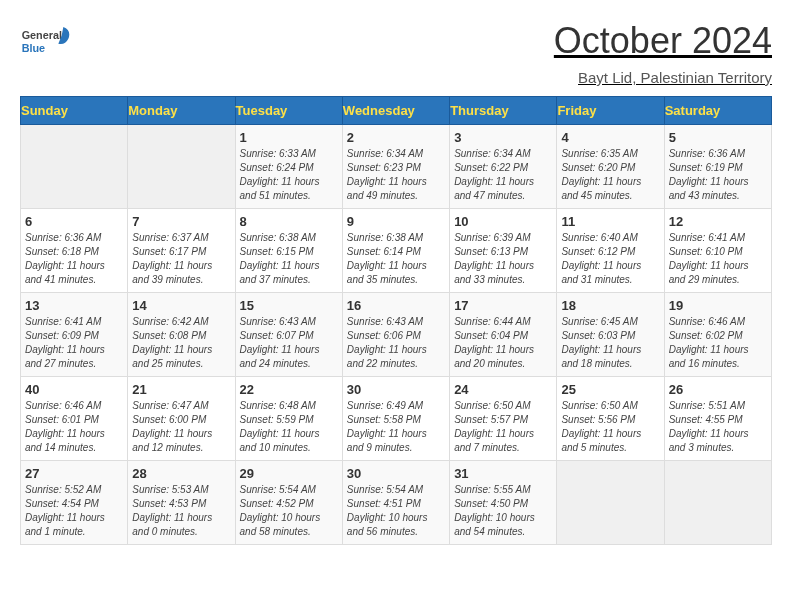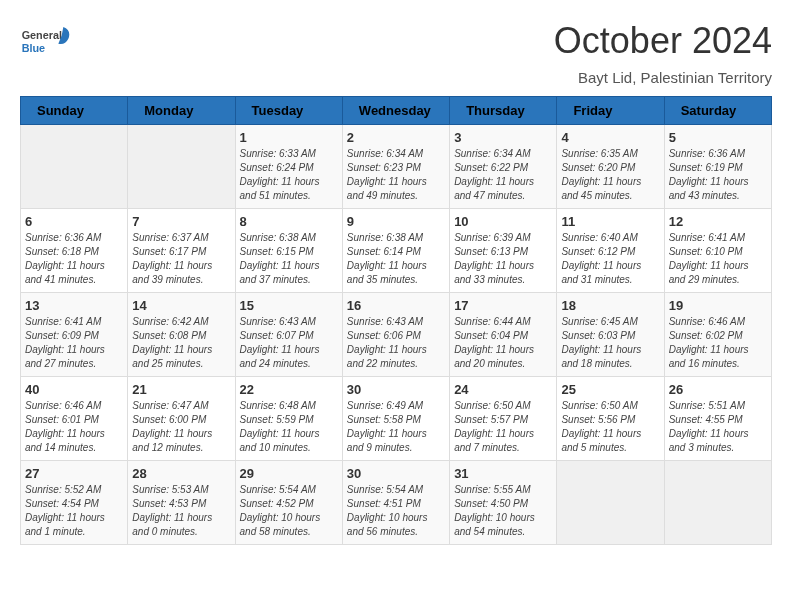--- a/index.html
+++ b/index.html
@@ -16,40 +16,41 @@
       align-items: flex-start;
       margin-bottom: 10px;
     }
     .logo {
       display: flex;
       align-items: flex-end;
       gap: 4px;
     }
     .title-block {
       text-align: right;
+      text-decoration: underline;
     }
     .month-title {
       font-size: 36px;
       color: #333;
       font-weight: 300;
     }
     .location-title {
       font-size: 15px;
       color: #555;
       margin-top: 7px;
     }
     table {
       width: 100%;
       border-collapse: collapse;
       table-layout: fixed;
     }
     thead tr th {
       background-color: #2a75bb;
-      color: #000000;
-      padding: 6px 16px;
+      color: #fde047;
+      padding: 6px 0;
       font-size: 13px;
       text-align: left;
       border: 1px solid #1a5a9a;
     }
     tbody tr td {
       vertical-align: top;
       padding: 5px 4px;
       border: 1px solid #ddd;
       font-size: 10.5px;
       color: #333;

